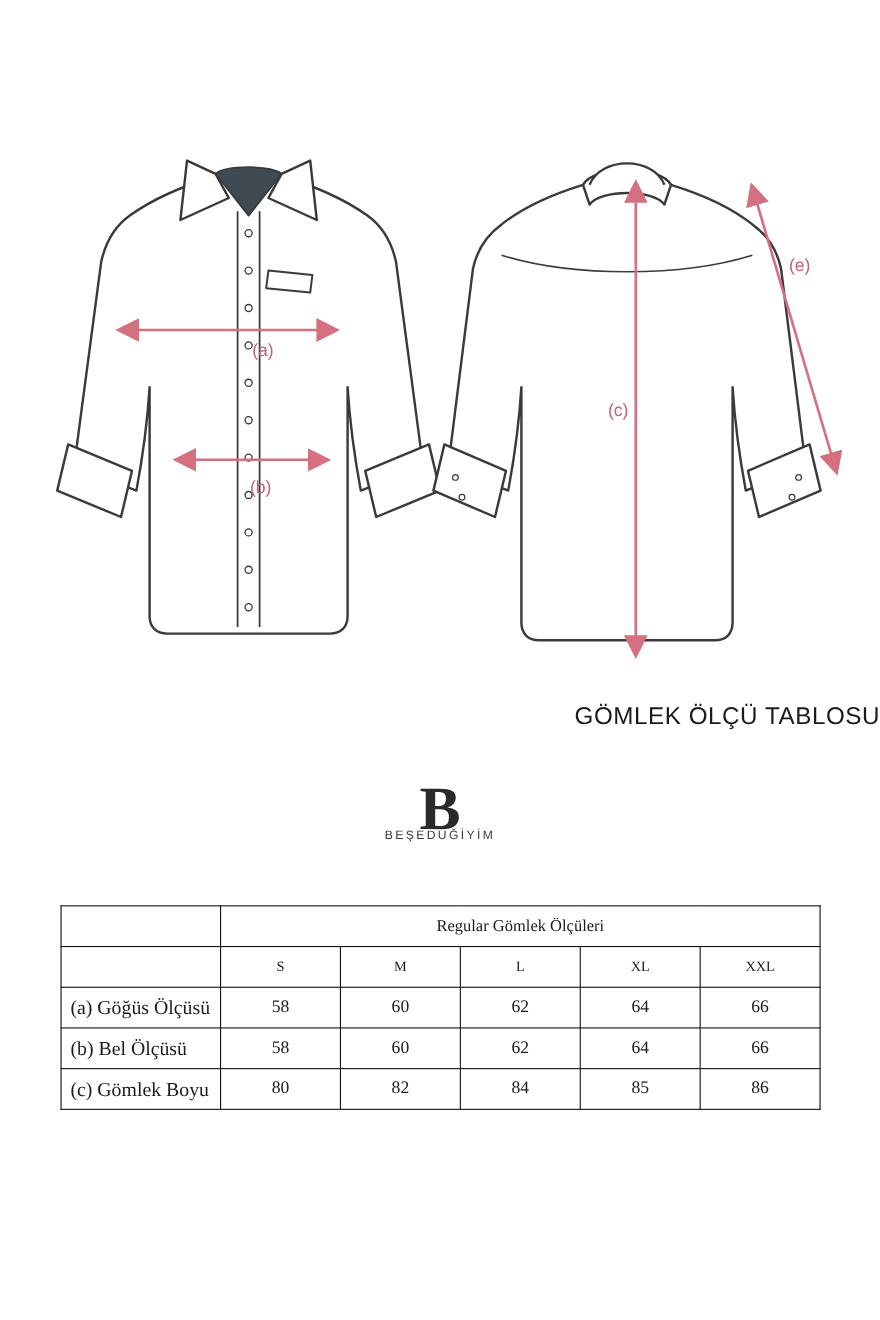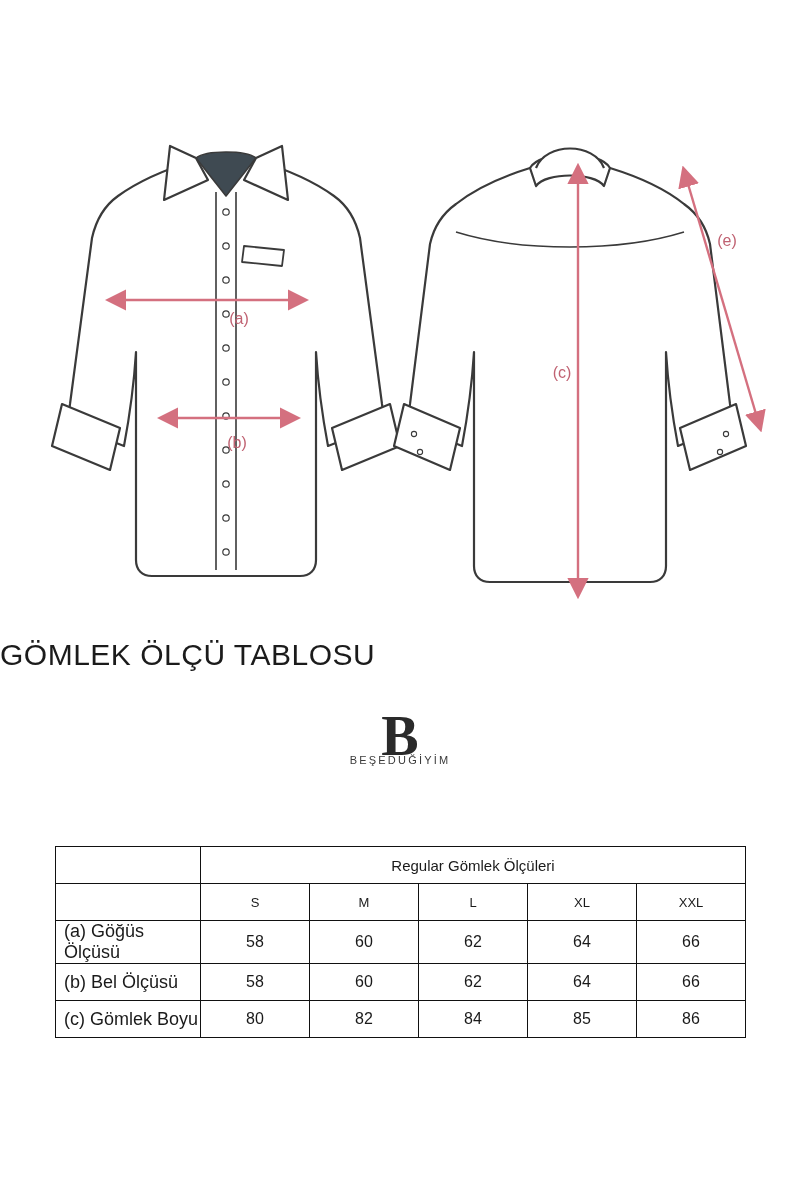--- a/index.html
+++ b/index.html
@@ -32,22 +32,22 @@
   .illustration svg {
     display: block;
   }
 
   
   .chart-title {
     position: absolute;
     top: 638px;
     left: 0;
     width: 800px;
-    text-align: left;
-    font-size: 30px;
+    text-align: right;
+    font-size: 22px;
     letter-spacing: 0.5px;
     font-weight: 400;
     color: #1b1b1b;
   }
 
   
   .brand {
     position: absolute;
     top: 700px;
     left: 0;
@@ -79,22 +79,23 @@
     font-size: 11px;
     letter-spacing: 2.2px;
     color: #3a3a3a;
     white-space: nowrap;
   }
 
   
   .table-wrap {
     position: absolute;
     left: 55px;
-    top: 846px;
+    top: 823px;
     width: 690px;
+    font-family: Liberation Serif, serif;
   }
   table.size-table {
     border-collapse: collapse;
     width: 690px;
     table-layout: fixed;
   }
   table.size-table td,
   table.size-table th {
     border: 1px solid #111111;
     font-weight: 400;

